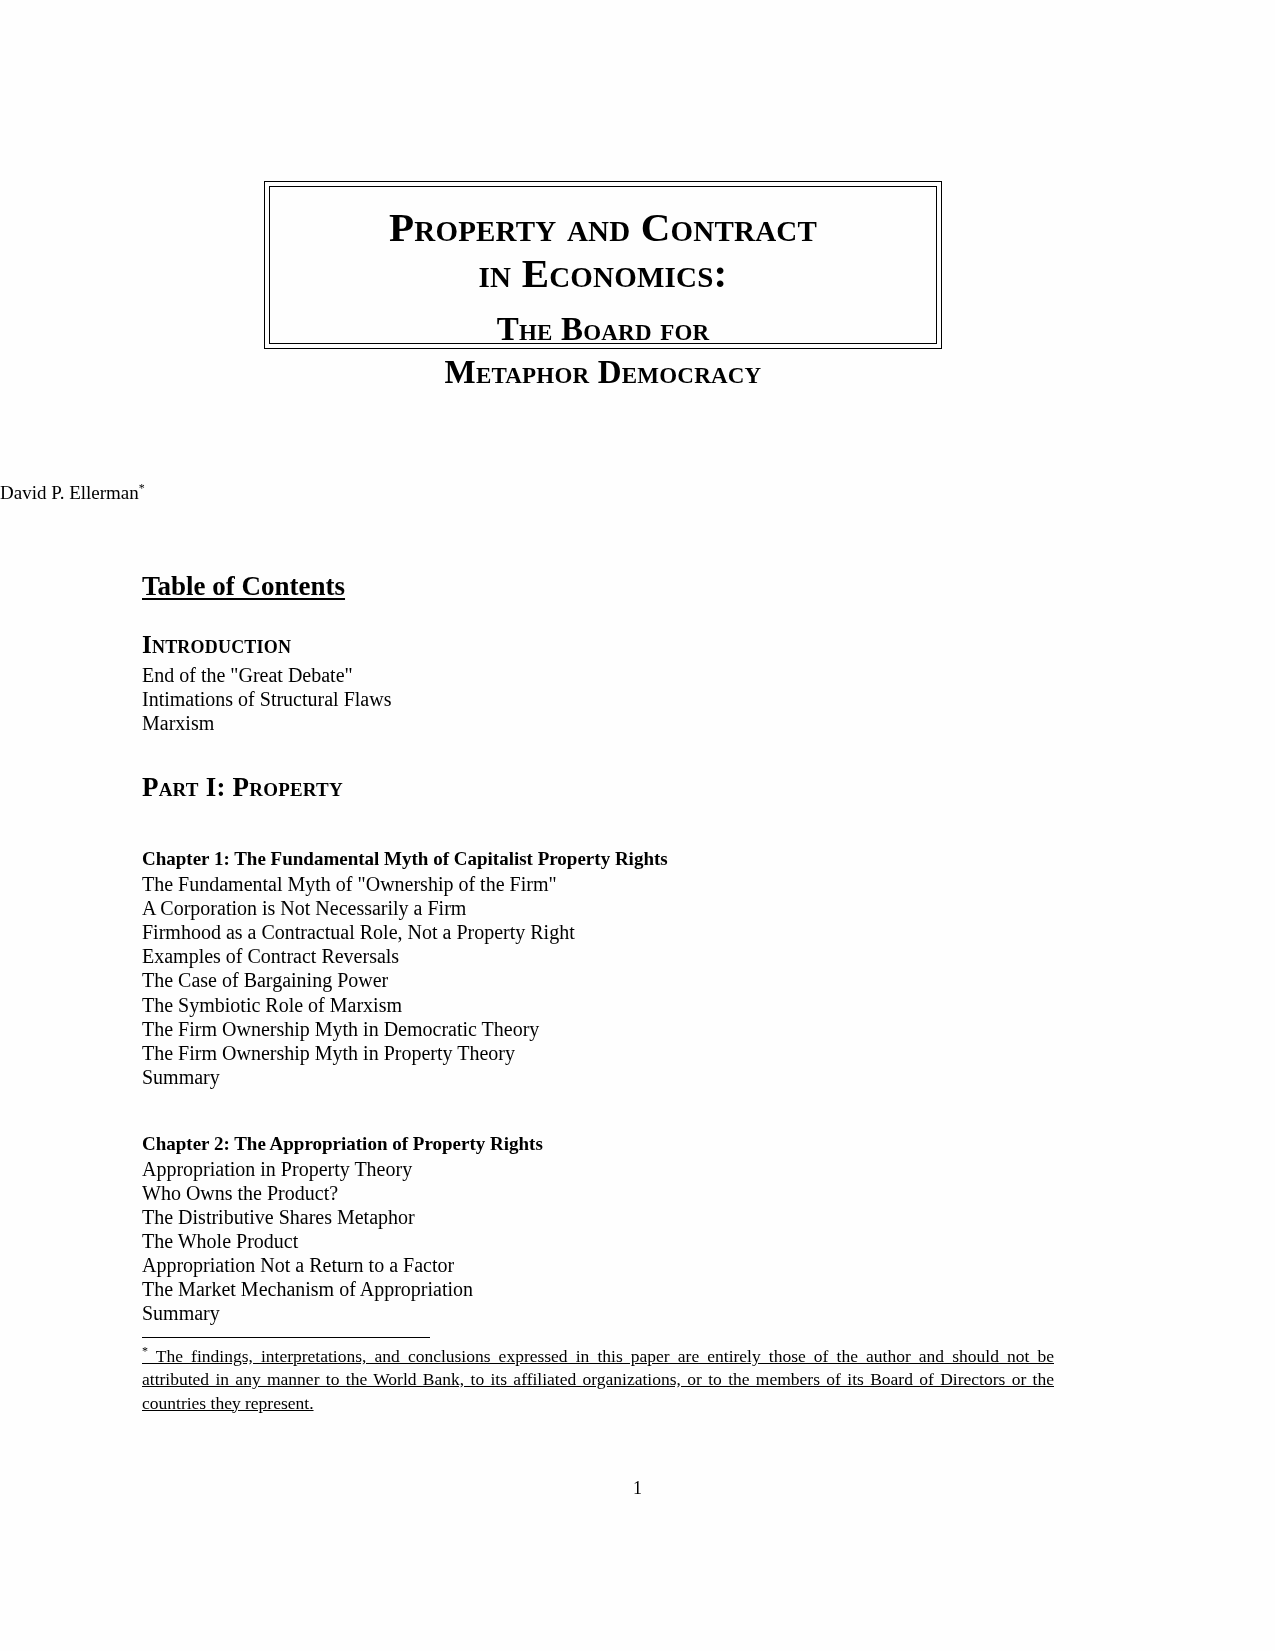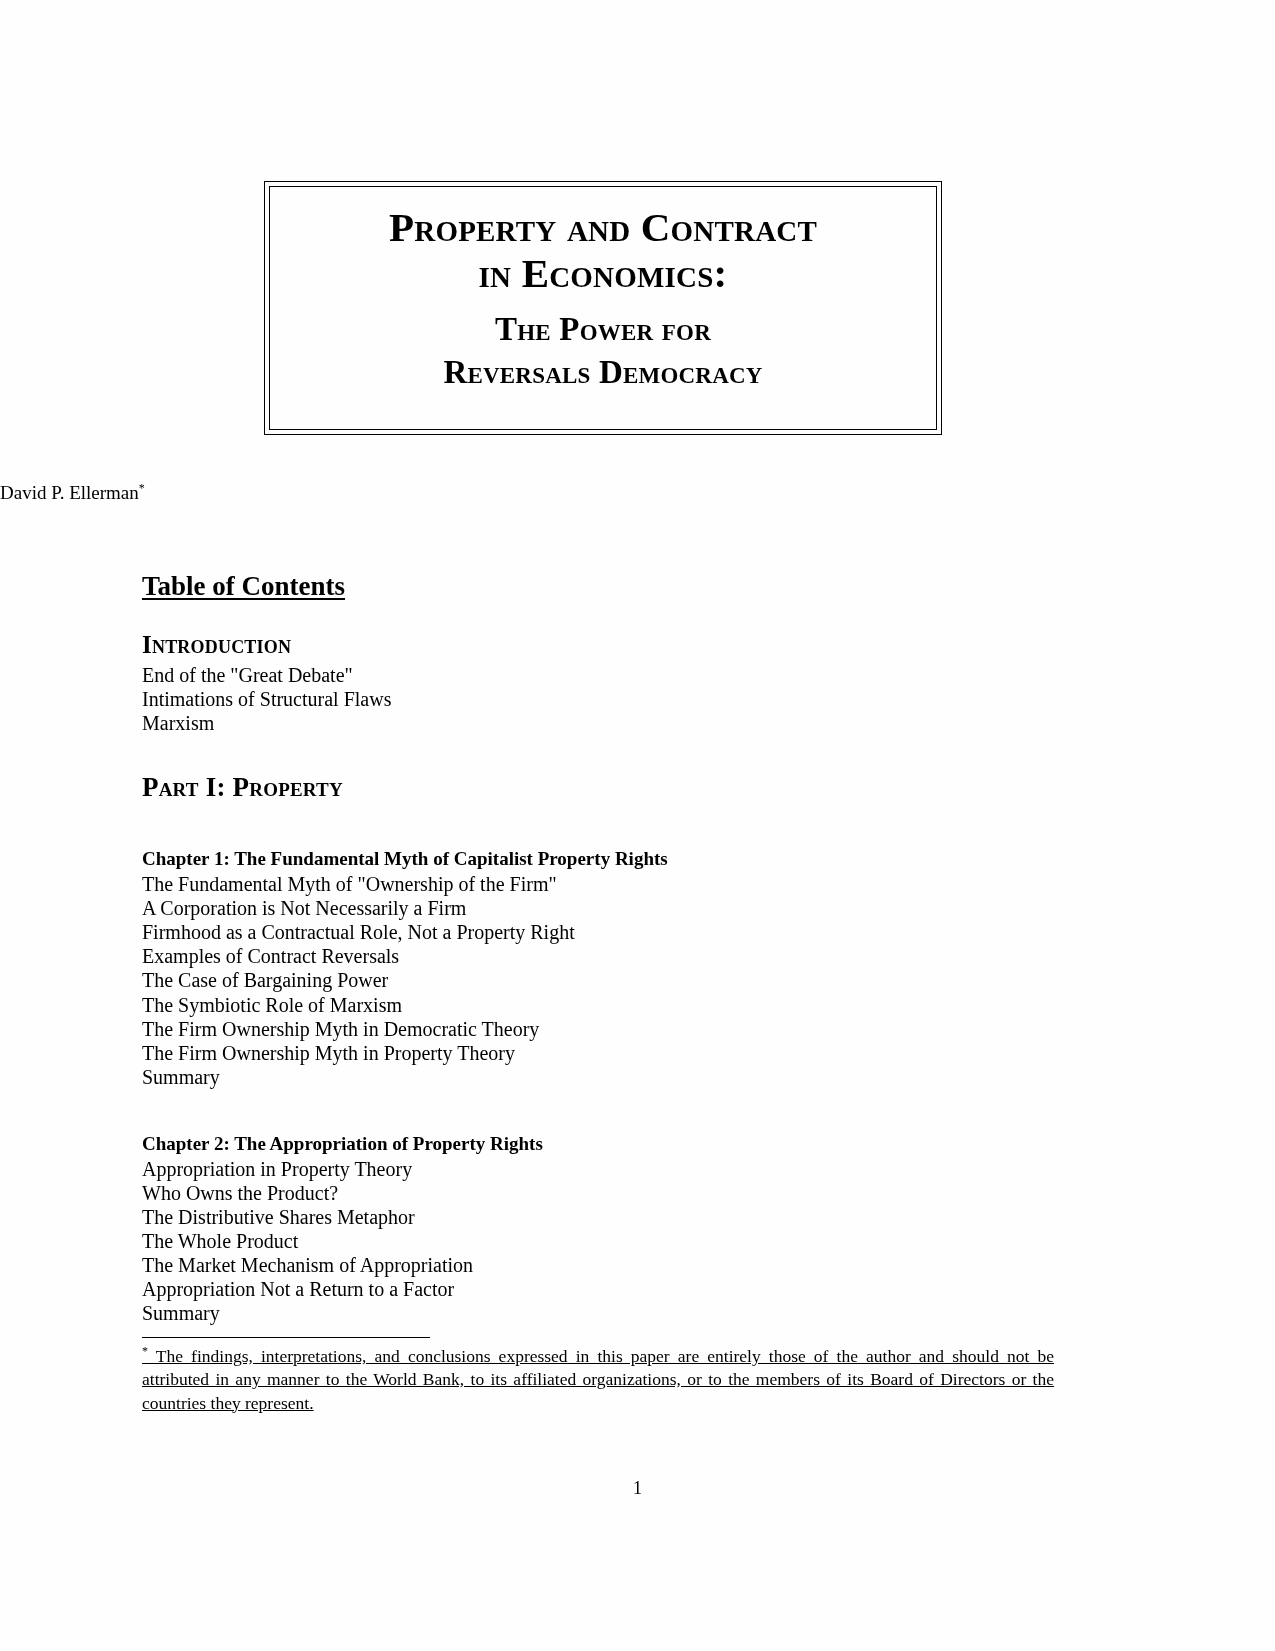--- a/index.html
+++ b/index.html
@@ -21,21 +21,21 @@
     inset: 0;
     background: #fefefe;
   }
 
   
   .title-box-outer {
     position: absolute;
     left: 264px;
     top: 181px;
     width: 678px;
-    height: 254px;
+    height: 168px;
     border: 1.5px solid #000;
     box-sizing: border-box;
   }
   .title-box-inner {
     position: absolute;
     left: 4px;
     top: 4px;
     right: 4px;
     bottom: 4px;
     border: 1.5px solid #000;
@@ -170,22 +170,22 @@
 </style>
 </head>
 <body>
 
 <div class="page">
 
   <div class="title-box-outer">
     <div class="title-box-inner">
       <div class="title-line title-main">Property and Contract</div>
       <div class="title-line title-main">in Economics:</div>
-      <div class="title-line title-sub first">The Power for</div>
-      <div class="title-line title-sub">Reversals Democracy</div>
+      <div class="title-line title-sub first">The Board for</div>
+      <div class="title-line title-sub">Metaphor Democracy</div>
     </div>
   </div>
 
   <div class="author"><span>David P. Ellerman</span><sup>*</sup></div>
 
   <div class="content">
 
     <div class="toc-heading">Table of Contents</div>
 
     <div class="section-block">
@@ -209,22 +209,22 @@
       <div class="entry">The Firm Ownership Myth in Property Theory</div>
       <div class="entry">Summary</div>
     </div>
 
     <div class="group chapter">
       <div class="chapter-heading">Chapter 2: The Appropriation of Property Rights</div>
       <div class="entry">Appropriation in Property Theory</div>
       <div class="entry">Who Owns the Product?</div>
       <div class="entry">The Distributive Shares Metaphor</div>
       <div class="entry">The Whole Product</div>
+      <div class="entry">Appropriation Not a Return to a Factor</div>
       <div class="entry">The Market Mechanism of Appropriation</div>
-      <div class="entry">Appropriation Not a Return to a Factor</div>
       <div class="entry">Summary</div>
     </div>
 
   </div>
 
   <div class="footnote">
     <div class="footnote-rule"></div>
     <p class="footnote-text"><sup>*</sup><span> The findings, interpretations, and conclusions expressed in this paper are entirely those of the author and should not be attributed in any manner to the World Bank, to its affiliated organizations, or to the members of its Board of Directors or the countries they represent.</span></p>
   </div>
 

